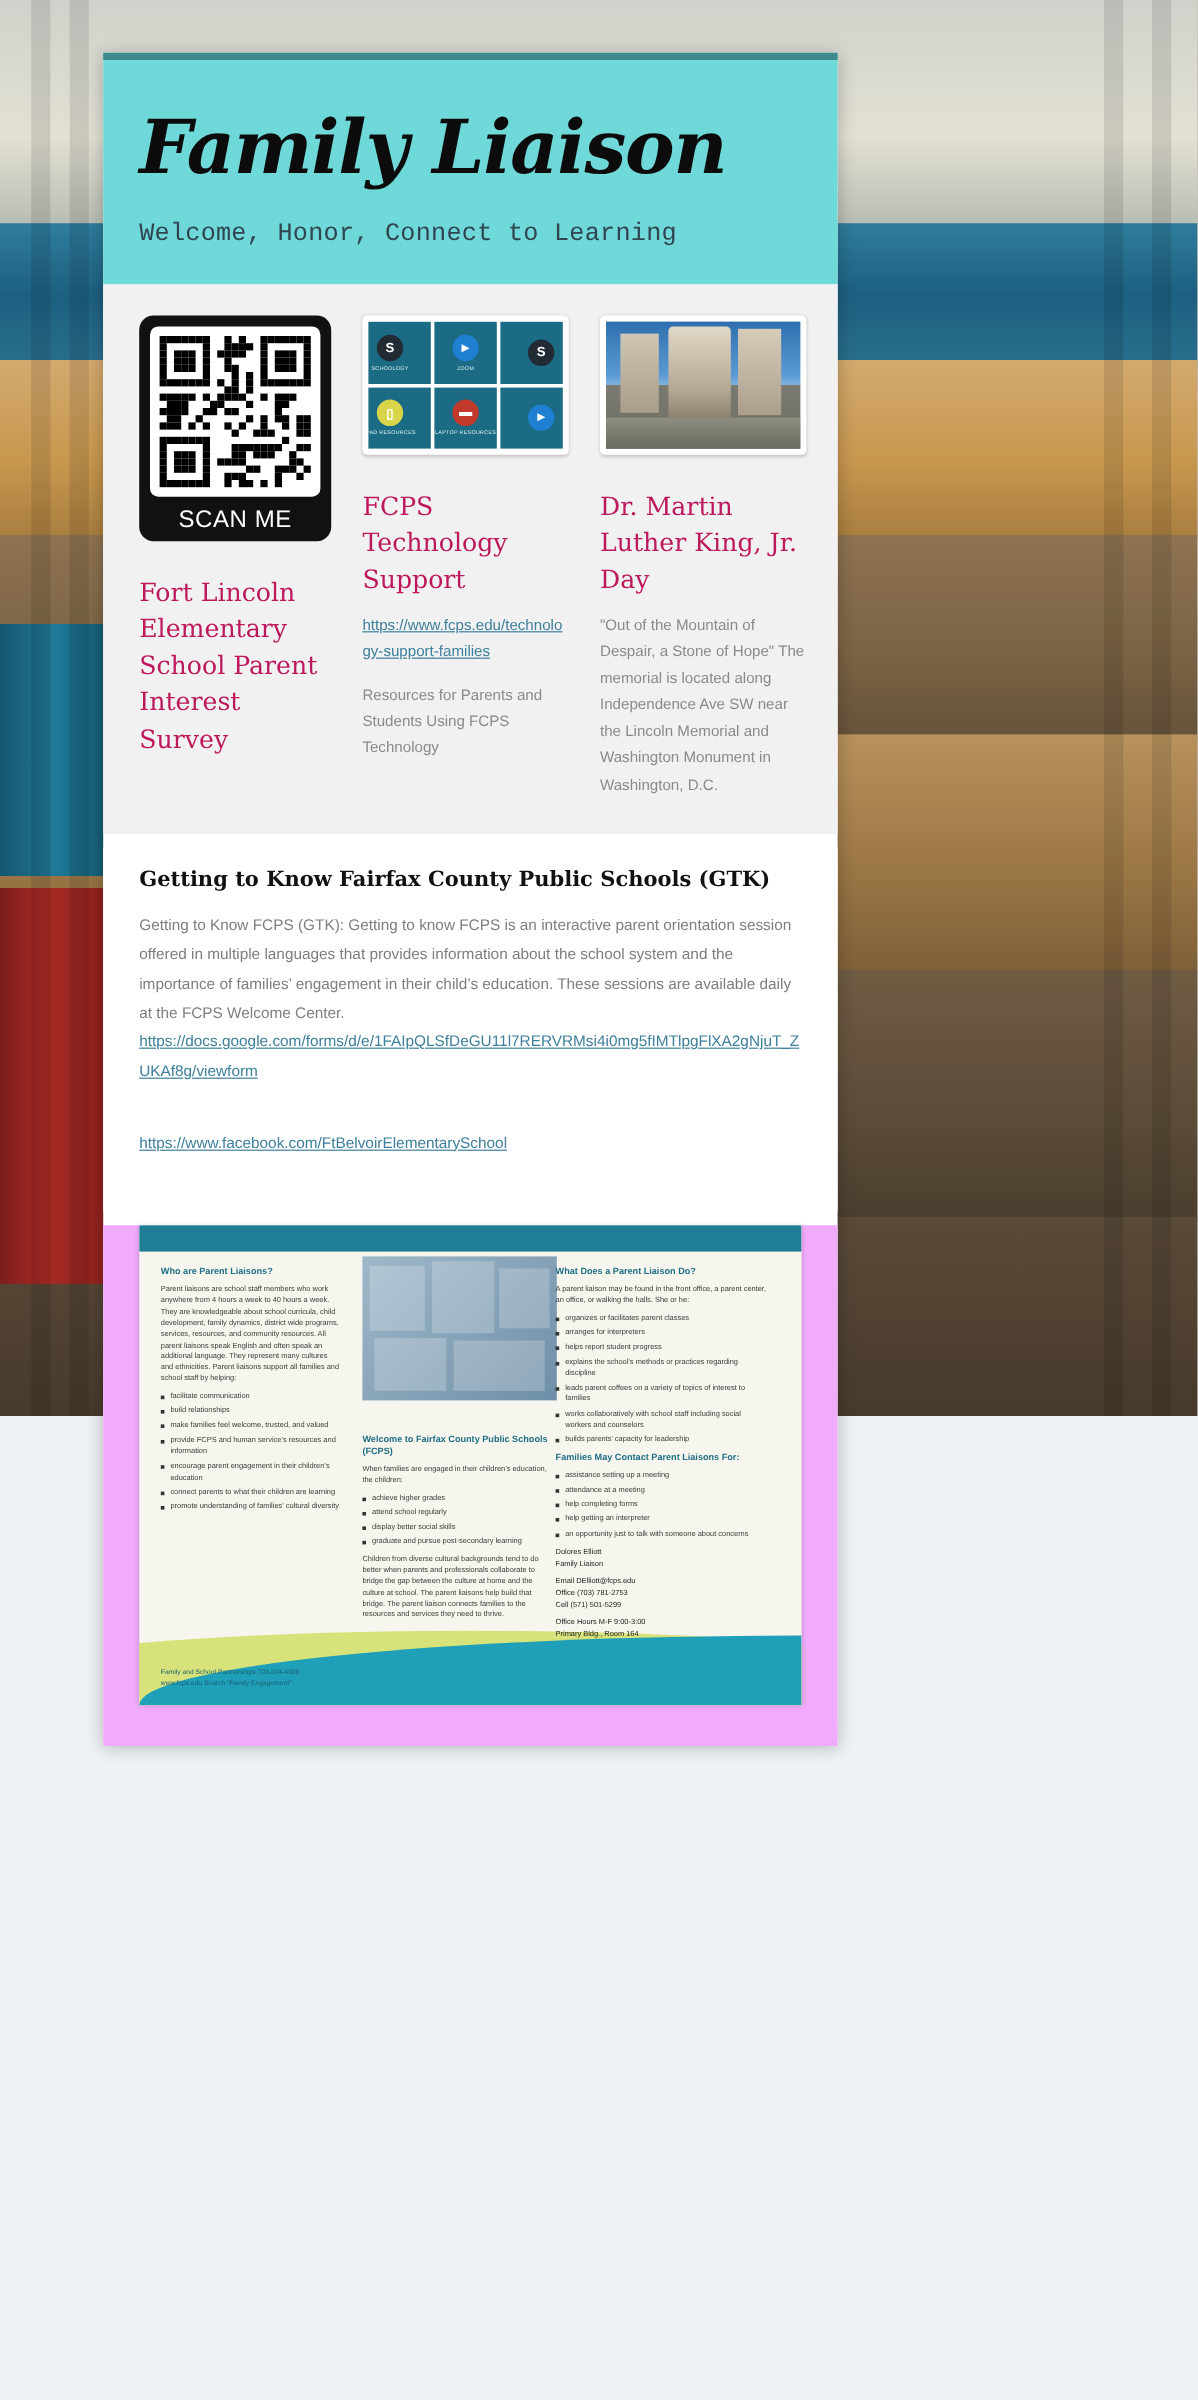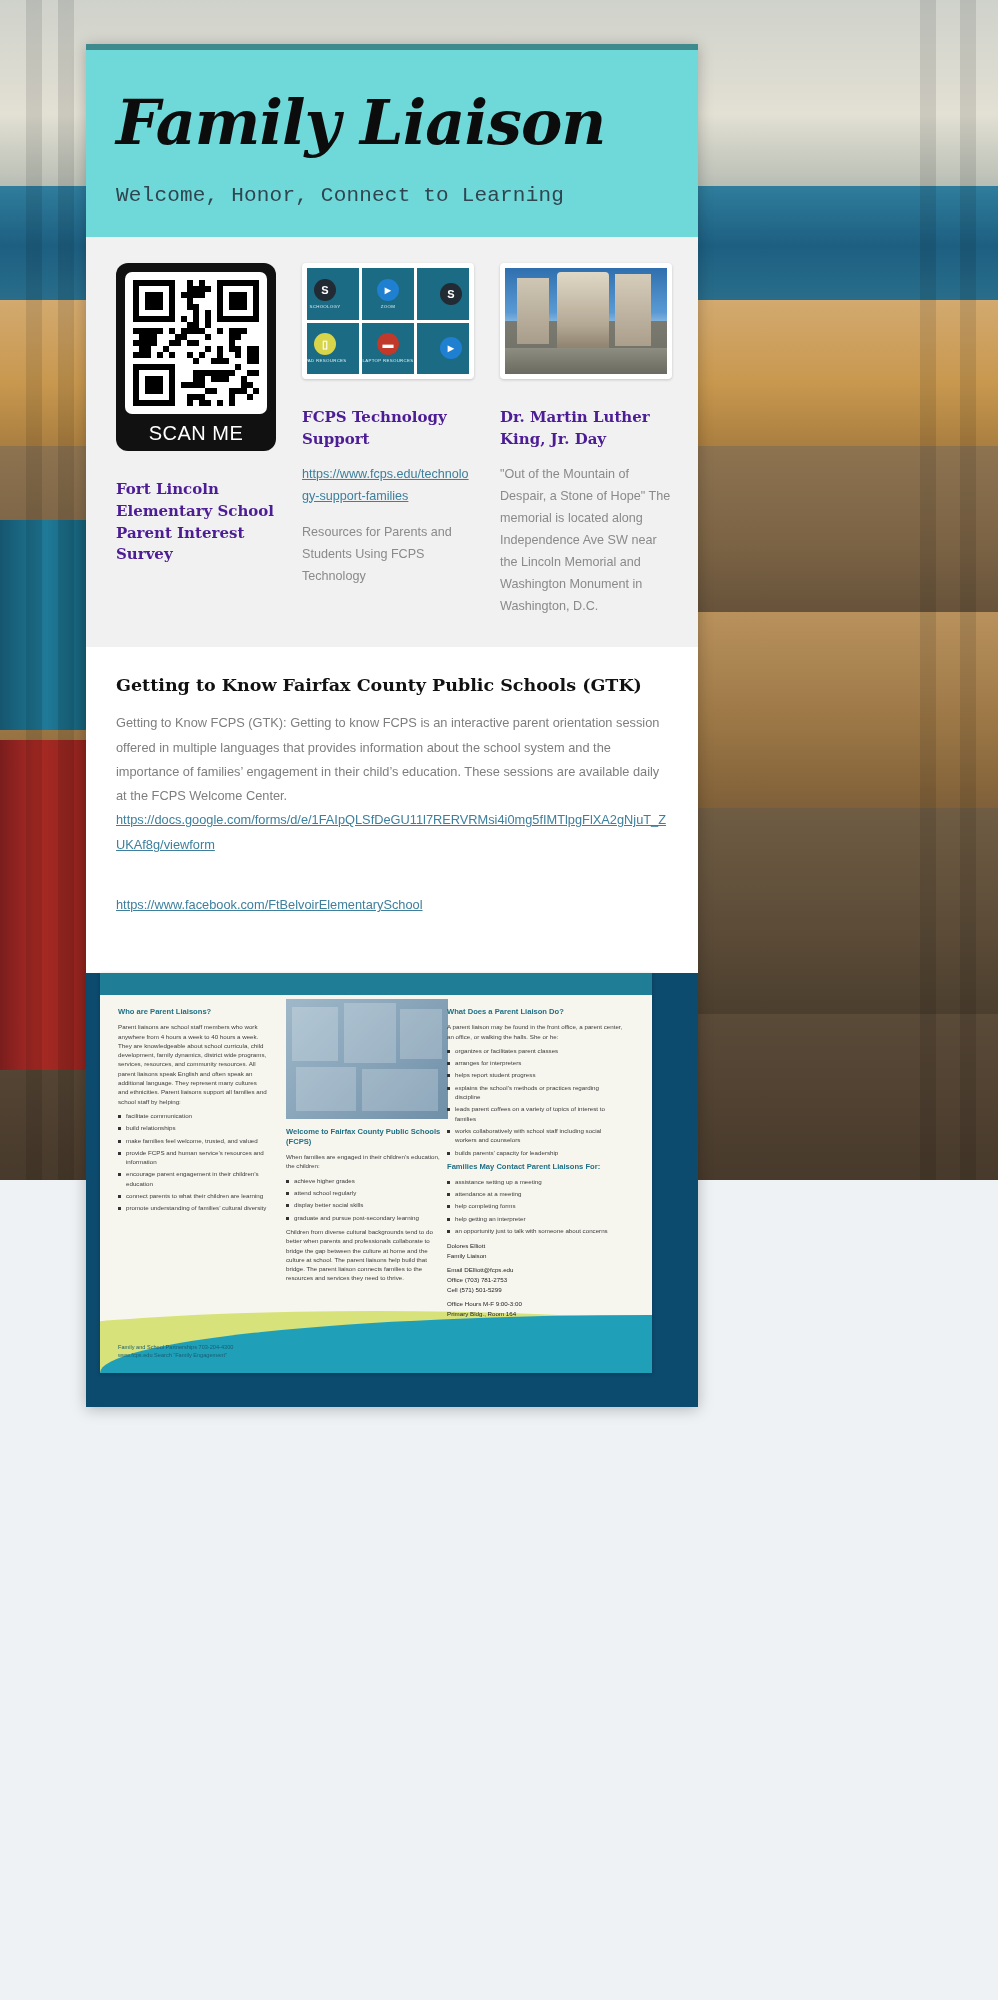--- a/index.html
+++ b/index.html
@@ -114,24 +114,24 @@
     background: #fff;
     padding: 5px;
     border-radius: 4px;
     box-shadow: 0 1px 3px rgba(0,0,0,0.18);
     margin-bottom: 28px;
   }
   .card .media.flush { box-shadow: none; background: transparent; padding: 0; }
 
   .card h3 {
     font-family: "DejaVu Serif", serif;
-    font-weight: 700;
-    font-size: 15px;
+    font-weight: 400;
+    font-size: 21px;
     line-height: 1.45;
-    color: #4c1d95;
+    color: #be185d;
     margin-bottom: 12px;
   }
   .card p {
     font-size: 12.6px;
     line-height: 1.75;
     color: #8a8a8a;
   }
   .card a {
     font-size: 12.6px;
     line-height: 1.75;
@@ -263,21 +263,21 @@
   }
   .section a.link {
     font-size: 12.8px;
     line-height: 1.9;
     color: #3d7f9c;
     text-decoration: underline;
     word-break: break-all;
   }
 
   
-  #flyer-wrap { padding: 0 30px 34px 14px; background: #0c4a6e; }
+  #flyer-wrap { padding: 0 30px 34px 30px; background: #f0abfc; }
   #flyer {
     width: 552px; height: 400px;
     background: #f7f6ee;
     position: relative;
     overflow: hidden;
     box-shadow: 0 1px 4px rgba(0,0,0,0.2);
   }
   #flyer .top-bar {
     position: absolute; left: 0; top: 0; width: 100%; height: 22px;
     background: #1f7d96;
@@ -288,21 +288,21 @@
     border-radius: 100% 100% 0 0 / 80% 80% 0 0;
     transform: scaleX(1.5) translateY(38px);
   }
   #flyer .wave2 {
     position: absolute; left: 0; bottom: 0; width: 100%; height: 58px;
     background: #1f9fb8;
     border-radius: 100% 0 0 0 / 100% 0 0 0;
   }
   .fl-col { position: absolute; top: 34px; }
   .fl-col.c1 { left: 18px; width: 150px; }
-  .fl-col.c2 { left: 186px; width: 160px; }
+  .fl-col.c2 { left: 186px; width: 160px; margin-top: 20px; }
   .fl-col.c3 { left: 347px; width: 176px; }
   .fl-h {
     font-size: 7.6px; font-weight: 700; color: #1f6f86;
     margin-bottom: 5px; line-height: 1.3;
   }
   .fl-p {
     font-size: 6.2px; line-height: 1.5; color: #3a3a3a; margin-bottom: 5px;
   }
   .fl-li {
     font-size: 6.2px; line-height: 1.5; color: #3a3a3a;

